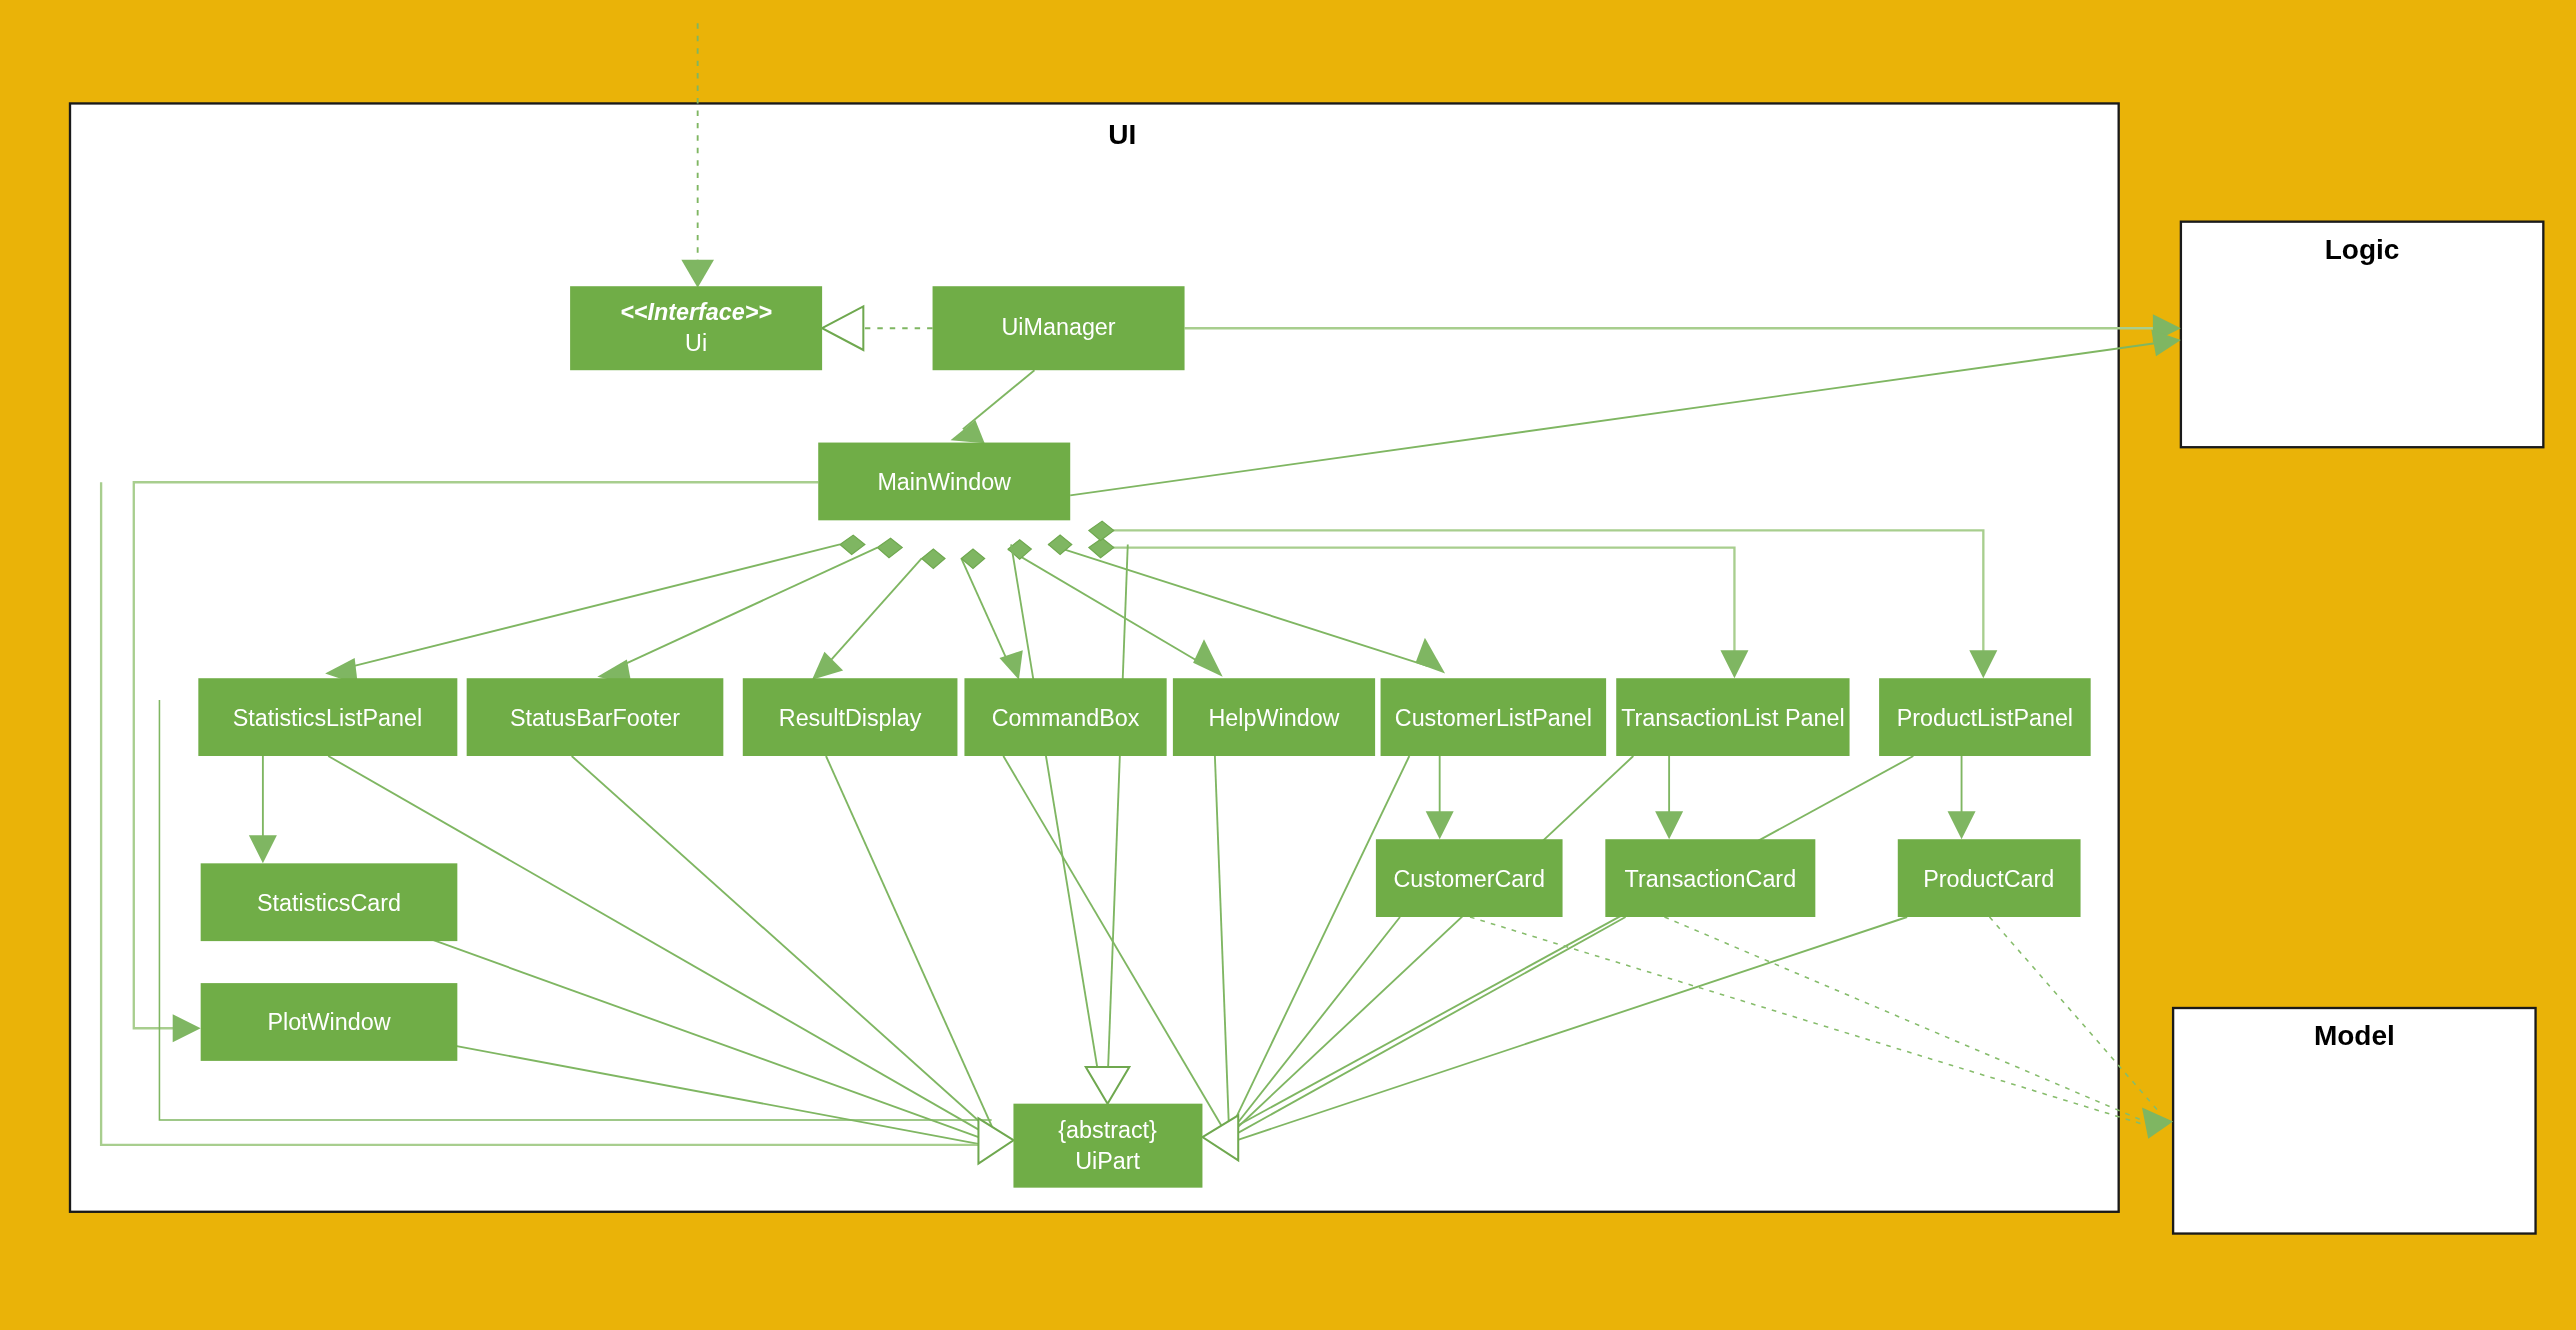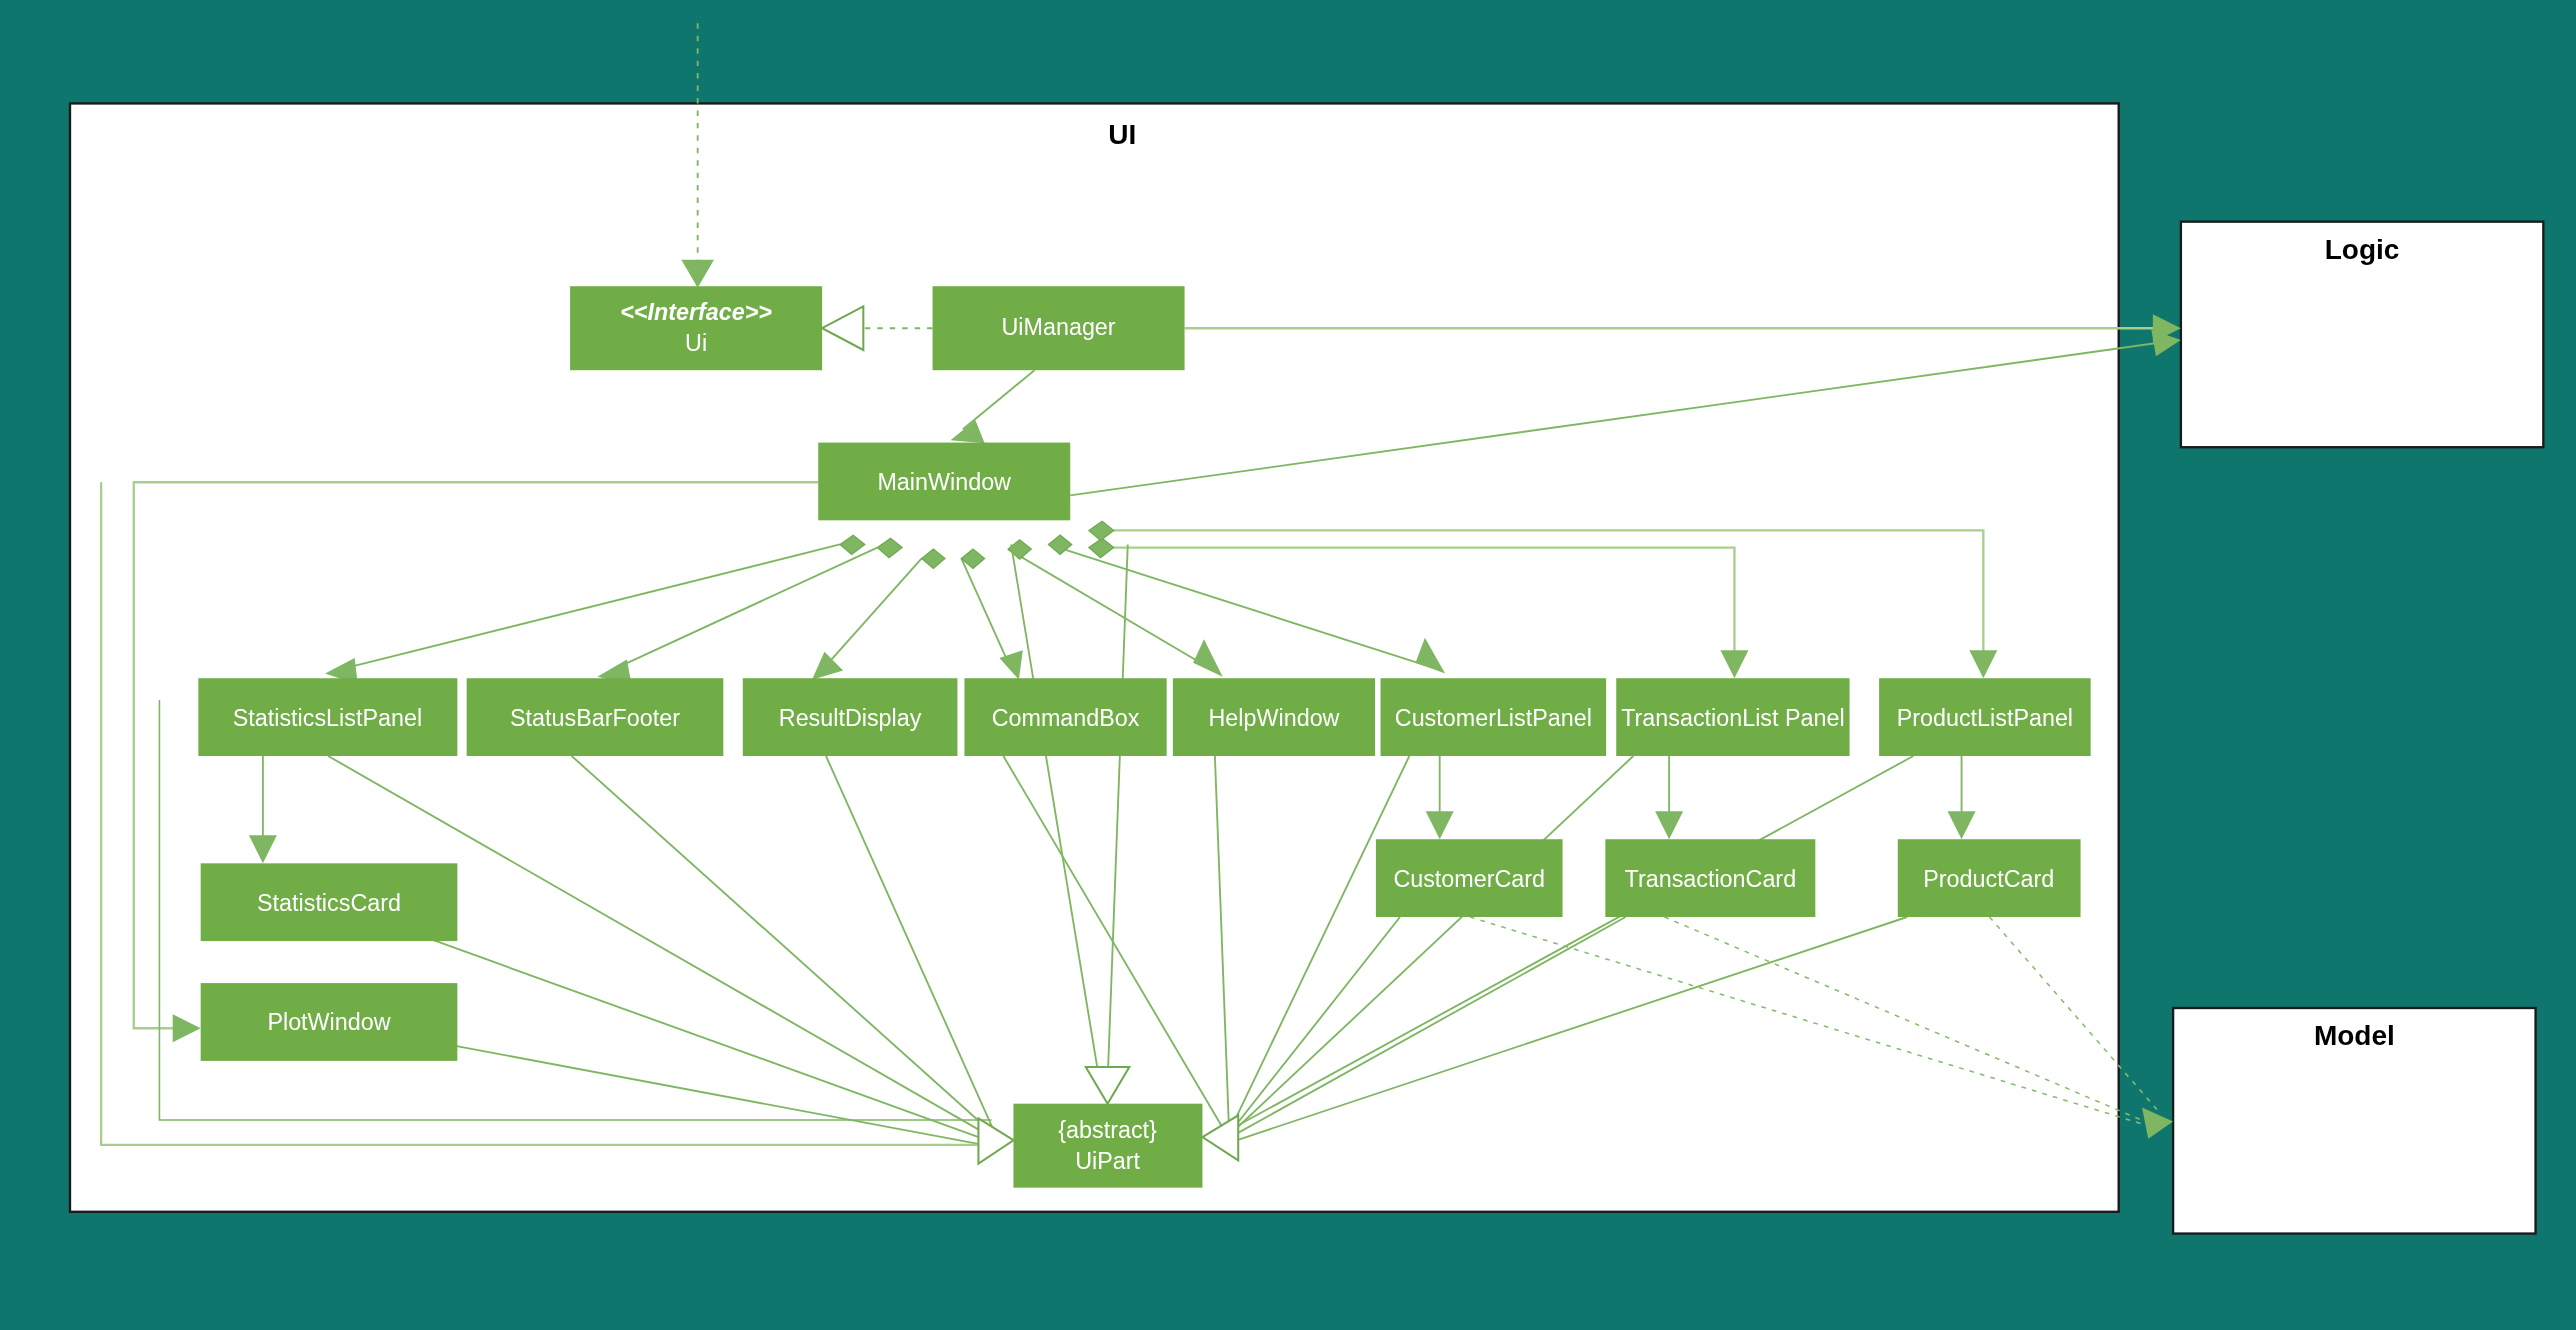--- a/index.html
+++ b/index.html
@@ -5,21 +5,21 @@
   html, body {
     margin: 0;
     padding: 0;
     background: #ffffff;
     font-family: "Liberation Sans", sans-serif;
   }
   #stage {
     position: relative;
     width: 2576px;
     height: 1330px;
-    background: #0f766e;
+    background: #eab308;
     overflow: hidden;
   }
   svg.diagram {
     position: absolute;
     inset: 0;
     width: 2576px;
     height: 1330px;
     display: block;
   }
   .pkg-rect {

